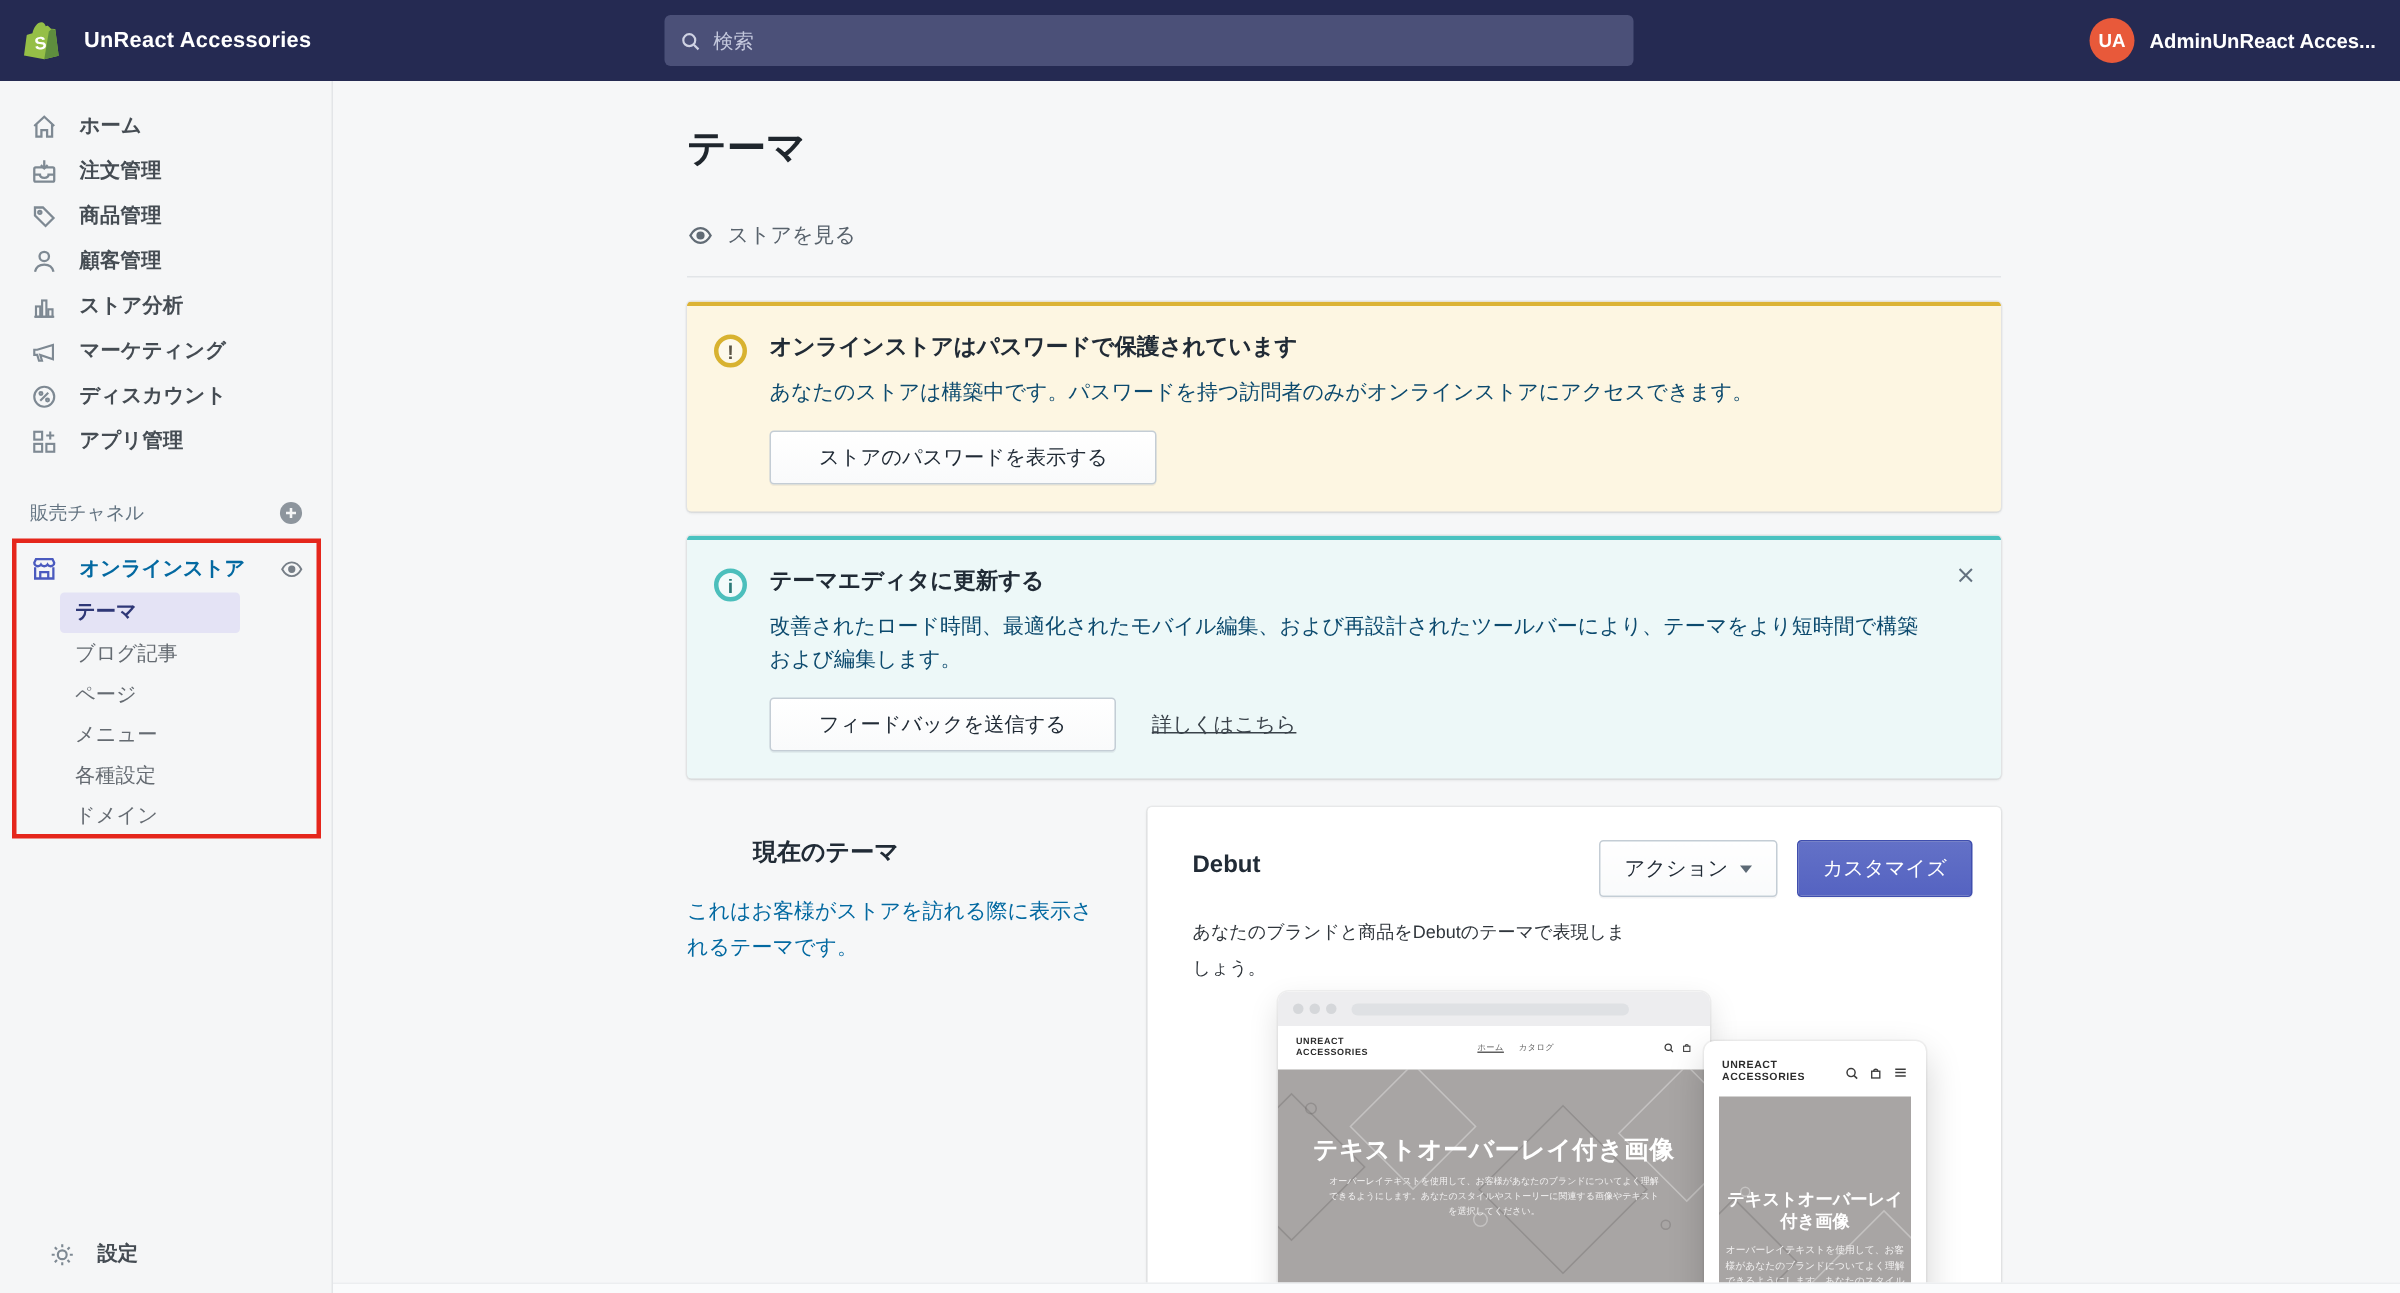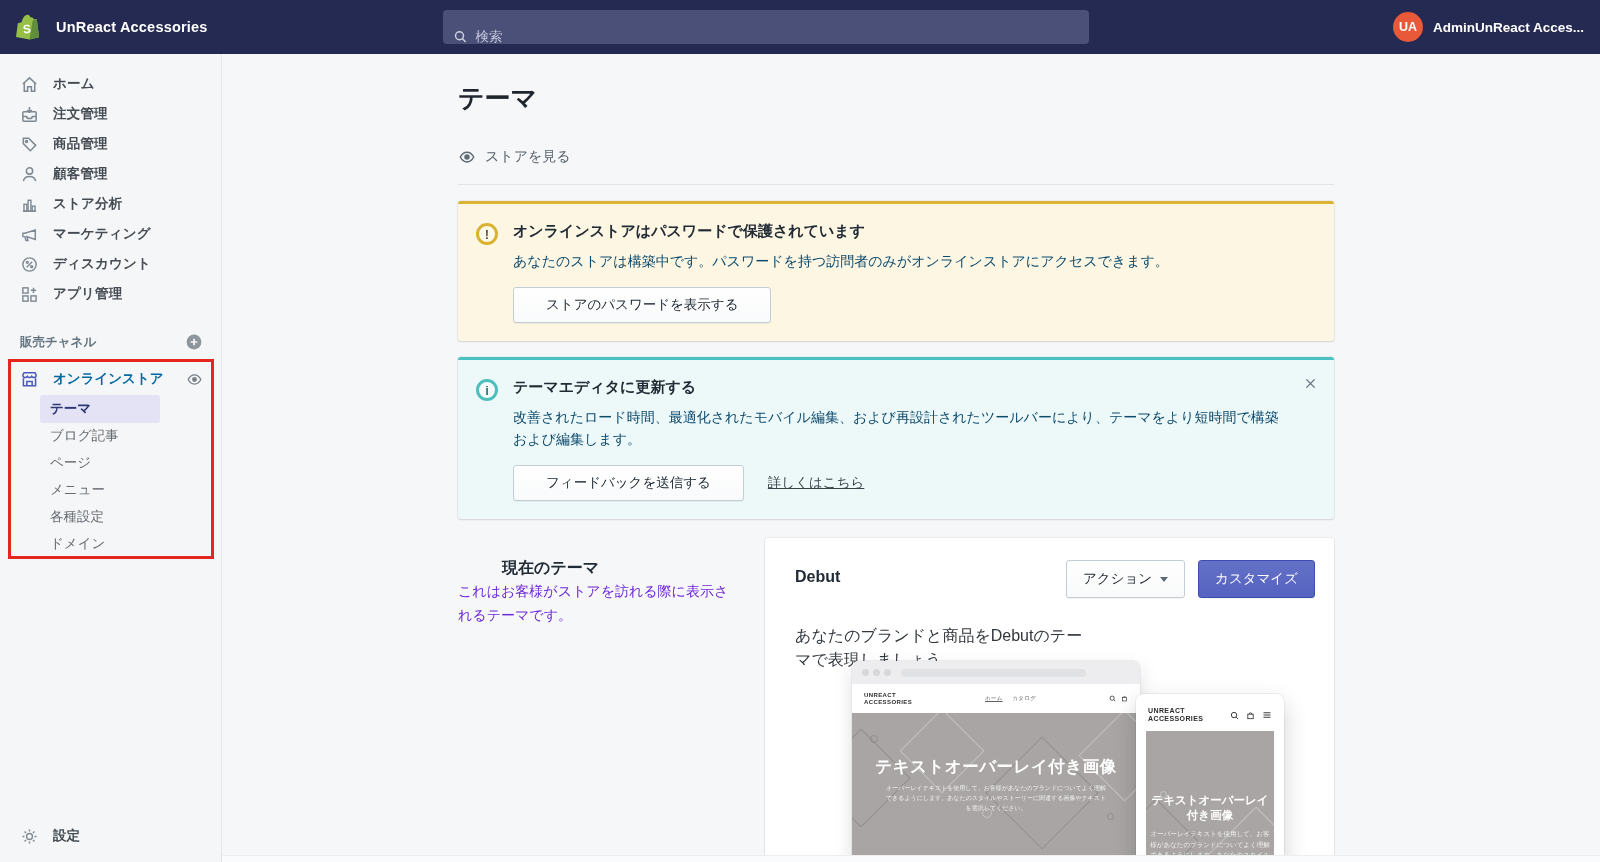--- a/index.html
+++ b/index.html
@@ -6,52 +6,52 @@
   html,body { width:1600px; height:862px; overflow:hidden; background:#f6f7f8;
     font-family:"Liberation Sans","DejaVu Sans",sans-serif; color:#212b36; }
 
   
   .topbar { position:absolute; left:0; top:0; width:1600px; height:54px; background:#252a52; z-index:50;
     display:flex; align-items:center; }
   .topbar-left { display:flex; align-items:center; gap:12px; padding-left:14px; width:430px; }
   .shop-logo { width:30px; height:30px; flex:0 0 auto; }
   .store-name { color:#fff; font-weight:bold; font-size:14.5px; letter-spacing:.2px; }
   .search-wrap { position:absolute; left:443px; top:10px; width:646px; height:34px;
-    background:#4b5078; border-radius:4px; display:flex; align-items:flex-end; padding:0 10px; gap:8px; }
+    background:#4b5078; border-radius:4px; display:flex; align-items:center; padding:0 10px; gap:8px; }
   .search-wrap svg { color:#cfd2e3; }
   .search-input { background:transparent; border:none; outline:none; color:#e6e8f2; font-size:13.5px; width:100%;
     font-family:"Liberation Sans","DejaVu Sans",sans-serif; }
   .search-input::placeholder { color:#c3c7dc; opacity:1; }
   .topbar-right { position:absolute; right:16px; top:0; height:54px; display:flex; align-items:center; gap:10px; }
   .avatar { width:30px; height:30px; border-radius:50%; background:#e8593a; color:#fff; font-size:12.5px; font-weight:bold;
     display:flex; align-items:center; justify-content:center; }
   .user-name { color:#fff; font-size:13.5px; font-weight:600; white-space:nowrap; }
 
   
   .sidebar { position:absolute; left:0; top:54px; width:222px; height:808px; background:#f5f6f7;
     border-right:1px solid #e3e5e8; z-index:10; }
   .nav-group { padding-top:15px; }
   .nav-item { height:30px; display:flex; align-items:center; gap:14px; padding-left:20px; cursor:pointer; }
   .nav-item svg { color:#7e8993; flex:0 0 auto; }
   .nav-item .lbl { font-size:13.5px; color:#454c53; font-weight:600; letter-spacing:.2px; }
   .channels-head { margin-top:20px; height:26px; display:flex; align-items:center; justify-content:space-between;
     padding:0 18px 0 20px; }
-  .channels-head .lbl { font-size:12.5px; color:#637381; font-weight:700; }
+  .channels-head .lbl { font-size:12.5px; color:#637381; font-weight:400; }
   .online-store-row { height:32px; display:flex; align-items:center; gap:14px; padding:0 18px 0 20px; margin-top:8px; }
   .online-store-row svg.store { color:#4a5abf; }
   .online-store-row .lbl { font-size:13.5px; color:#0369a1; font-weight:600; flex:1; }
   .online-store-row svg.eye { color:#777f88; }
   .sub-item { height:27px; display:flex; align-items:center; padding-left:50px; cursor:pointer; }
   .sub-item .lbl { font-size:13.5px; color:#656b72; }
   .sub-item.active { padding-left:40px; }
   .sub-item.active .pill { background:#e4e3f5; border-radius:3px; padding:4px 14px 5px 10px; min-width:120px; }
   .sub-item.active .lbl { color:#2f3877; font-weight:bold; }
   .annotation-box { position:absolute; left:8px; top:305px; width:206px; height:200px;
     border:3px solid #e5261c; z-index:20; pointer-events:none; }
-  .settings-row { position:absolute; left:0; bottom:10px; width:100%; height:32px; display:flex; align-items:center;
+  .settings-row { position:absolute; left:12px; bottom:10px; width:100%; height:32px; display:flex; align-items:center;
     gap:14px; padding-left:20px; cursor:pointer; }
   .settings-row svg { color:#7e8993; }
   .settings-row .lbl { font-size:13.5px; color:#454c53; font-weight:600; }
 
   
   .main { position:absolute; left:222px; top:54px; width:1378px; height:808px; background:#f6f7f8; overflow:hidden; }
   .content { position:absolute; left:236px; top:0; width:876px; }
   .page-title { margin-top:27px; font-size:26px; font-weight:600; color:#1f262d; }
   .view-store { margin-top:32px; display:flex; align-items:center; gap:9px; color:#58626c; font-size:14px; cursor:pointer; }
   .view-store svg { color:#616b75; }
@@ -71,31 +71,31 @@
   .banner-actions { margin-top:15px; display:flex; align-items:center; gap:24px; }
   .btn { display:inline-flex; align-items:center; gap:8px; background:linear-gradient(#ffffff,#f9fafb);
     border:1px solid #c4cdd5; border-radius:3px; padding:8px 32px; font-size:13.5px; color:#212b36; cursor:pointer;
     box-shadow:0 1px 0 rgba(22,29,37,.05); font-family:inherit; }
   .btn.primary { background:linear-gradient(#6371c7,#5563c1); border:1px solid #3f4eae; color:#fff; }
   .link { font-size:13.5px; color:#3a424a; text-decoration:underline; cursor:pointer; }
   .banner-close { position:absolute; right:16px; top:16px; color:#63717f; cursor:pointer; }
 
   .section-row { margin-top:19px; display:grid; grid-template-columns:283px 1fr; column-gap:24px; }
   .section-head { font-size:16px; font-weight:600; color:#212b36; margin-top:20px;margin-left:44px; }
-  .section-desc { margin-top:0; font-size:14px; color:#6d28d9; line-height:24px; }
+  .section-desc { margin-top:16px; font-size:14px; color:#0369a1; line-height:24px; }
 
   .theme-card { background:#fff; border-radius:3px; box-shadow:0 1px 2px rgba(22,29,37,.12), 0 0 0 1px rgba(63,63,68,.06);
     height:396px; position:relative; padding:22px 19px 0 30px; }
   .card-head { display:flex; align-items:flex-start; }
   .theme-name { font-size:16px; font-weight:600; color:#212b36; padding-top:8px; }
   .card-head-btns { margin-left:auto; display:flex; gap:13px; }
   .card-head-btns .btn { padding:9px 16px; }
   .caret { width:0; height:0; border-left:4.5px solid transparent; border-right:4.5px solid transparent;
     border-top:5.5px solid #5d6a76; display:inline-block; }
-  .theme-desc { margin-top:26px; font-size:16px; color:#30363c; line-height:24px; width:300px; }
+  .theme-desc { margin-top:11px; font-size:12px; color:#30363c; line-height:24px; width:300px; }
 
   
   .preview-zone { position:absolute; left:0; top:0; width:100%; height:100%; pointer-events:none; }
   .desktop-mock { position:absolute; left:87px; top:123px; width:288px; height:273px; background:#fff; border-radius:7px 7px 0 0;
     box-shadow:0 0 0 1px rgba(0,0,0,.05), 0 8px 20px rgba(0,0,0,.13); overflow:hidden; }
   .chrome { height:23px; background:#ededef; display:flex; align-items:center; gap:4px; padding:0 10px; }
   .dot { width:7px; height:7px; border-radius:50%; background:#d5d7da; }
   .urlbar { margin-left:6px; height:8px; width:185px; background:#dfe1e4; border-radius:4px; }
   .shop-header { height:29px; background:#fff; display:flex; align-items:center; padding:0 12px; }
   .mock-logo { font-size:6px; font-weight:bold; letter-spacing:.4px; color:#2c2c2c; line-height:7px; }

